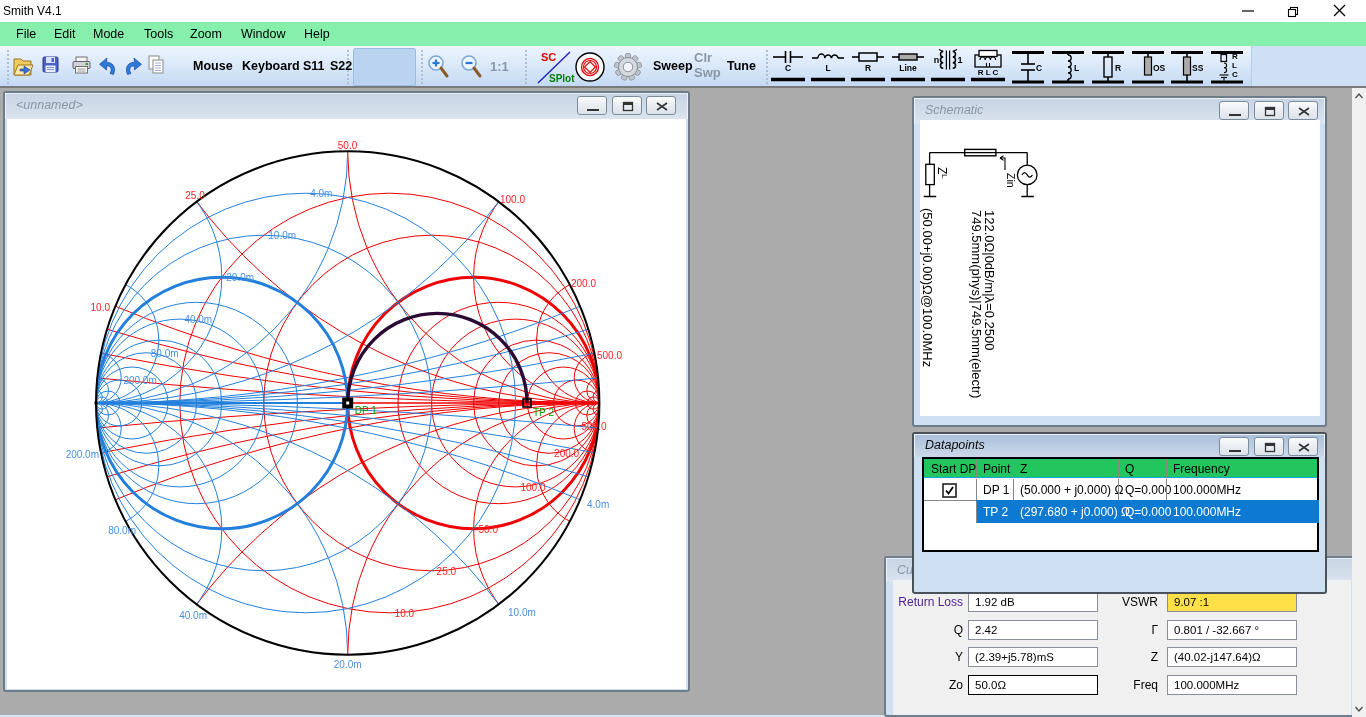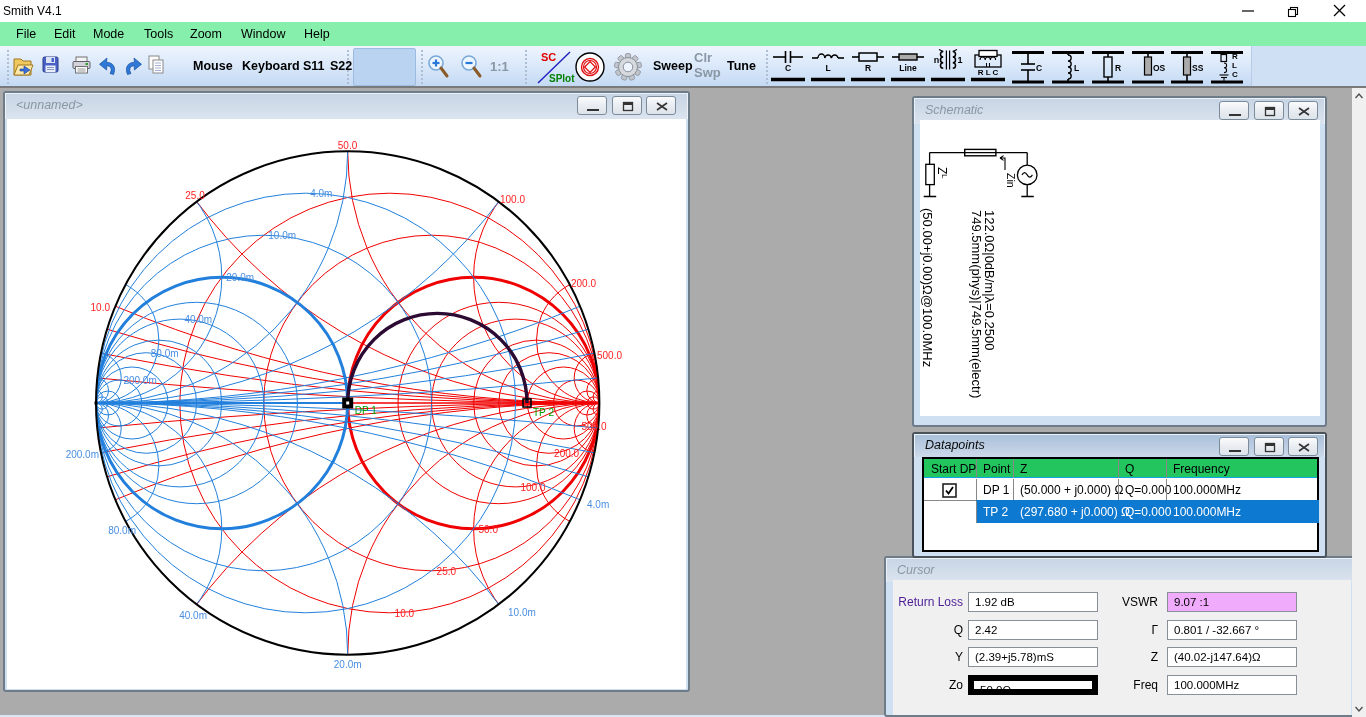--- a/index.html
+++ b/index.html
@@ -432,49 +432,49 @@
     <div class="ptitle" style="height:24px">
         <span class="txt">Cursor</span>
       </div>
     <div style="position:absolute;left:7px;top:22px;width:458px;height:135px;background:#f0f0f0"></div>
   </div>
   <span style="position:absolute;left:883px;top:595.0px;width:80px;text-align:right;font-size:12px;color:#4c1d95">Return Loss</span>
 <div style="position:absolute;left:968px;top:592.0px;width:130px;height:20px;background:#fff;border:1px solid #898f98">
       <span style="position:absolute;left:6px;top:3px;font-size:11.5px;color:#000">1.92 dB</span>
     </div>
 <span style="position:absolute;left:1078px;top:595.0px;width:80px;text-align:right;font-size:12px;color:#000">VSWR</span>
-<div style="position:absolute;left:1167px;top:592.0px;width:130px;height:20px;background:#f0abfc;border:1px solid #898f98">
+<div style="position:absolute;left:1167px;top:592.0px;width:130px;height:20px;background:#fde047;border:1px solid #898f98">
       <span style="position:absolute;left:6px;top:3px;font-size:11.5px;color:#000">9.07 :1</span>
     </div>
 <span style="position:absolute;left:883px;top:622.6px;width:80px;text-align:right;font-size:12px;color:#000">Q</span>
 <div style="position:absolute;left:968px;top:619.6px;width:130px;height:20px;background:#fff;border:1px solid #898f98">
       <span style="position:absolute;left:6px;top:3px;font-size:11.5px;color:#000">2.42</span>
     </div>
 <span style="position:absolute;left:1078px;top:622.6px;width:80px;text-align:right;font-size:12px;color:#000">Γ</span>
 <div style="position:absolute;left:1167px;top:619.6px;width:130px;height:20px;background:#fff;border:1px solid #898f98">
       <span style="position:absolute;left:6px;top:3px;font-size:11.5px;color:#000">0.801 / -32.667 °</span>
     </div>
 <span style="position:absolute;left:883px;top:650.2px;width:80px;text-align:right;font-size:12px;color:#000">Y</span>
 <div style="position:absolute;left:968px;top:647.2px;width:130px;height:20px;background:#fff;border:1px solid #898f98">
       <span style="position:absolute;left:6px;top:3px;font-size:11.5px;color:#000">(2.39+j5.78)mS</span>
     </div>
 <span style="position:absolute;left:1078px;top:650.2px;width:80px;text-align:right;font-size:12px;color:#000">Z</span>
 <div style="position:absolute;left:1167px;top:647.2px;width:130px;height:20px;background:#fff;border:1px solid #898f98">
       <span style="position:absolute;left:6px;top:3px;font-size:11.5px;color:#000">(40.02-j147.64)Ω</span>
     </div>
 <span style="position:absolute;left:883px;top:677.8px;width:80px;text-align:right;font-size:12px;color:#000">Zo</span>
-<div style="position:absolute;left:968px;top:674.8px;width:130px;height:20px;background:#fff;border:6px solid #000000">
+<div style="position:absolute;left:968px;top:674.8px;width:130px;height:20px;background:#fff;border:1px solid #000000">
       <span style="position:absolute;left:6px;top:3px;font-size:11.5px;color:#000">50.0Ω</span>
     </div>
 <span style="position:absolute;left:1078px;top:677.8px;width:80px;text-align:right;font-size:12px;color:#000">Freq</span>
 <div style="position:absolute;left:1167px;top:674.8px;width:130px;height:20px;background:#fff;border:1px solid #898f98">
       <span style="position:absolute;left:6px;top:3px;font-size:11.5px;color:#000">100.000MHz</span>
     </div>
 
-  <div class="panel" style="left:912px;top:432px;width:415px;height:126px;border-color:#4a525c">
+  <div class="panel" style="left:912px;top:432px;width:415px;height:162px;border-color:#4a525c">
     <div class="ptitle act">
         <span class="txtb">Datapoints</span>
       <div class="wbtn" style="left:305px">
           <svg width="30" height="19">
             <line x1="9" y1="13" x2="21" y2="13" stroke="#333" stroke-width="2"></line>
           </svg>
         </div>
       <div class="wbtn" style="left:340px">
           <svg width="30" height="19">
             <rect x="10.5" y="5.5" width="9" height="8" fill="none" stroke="#333" stroke-width="1.3"></rect>

